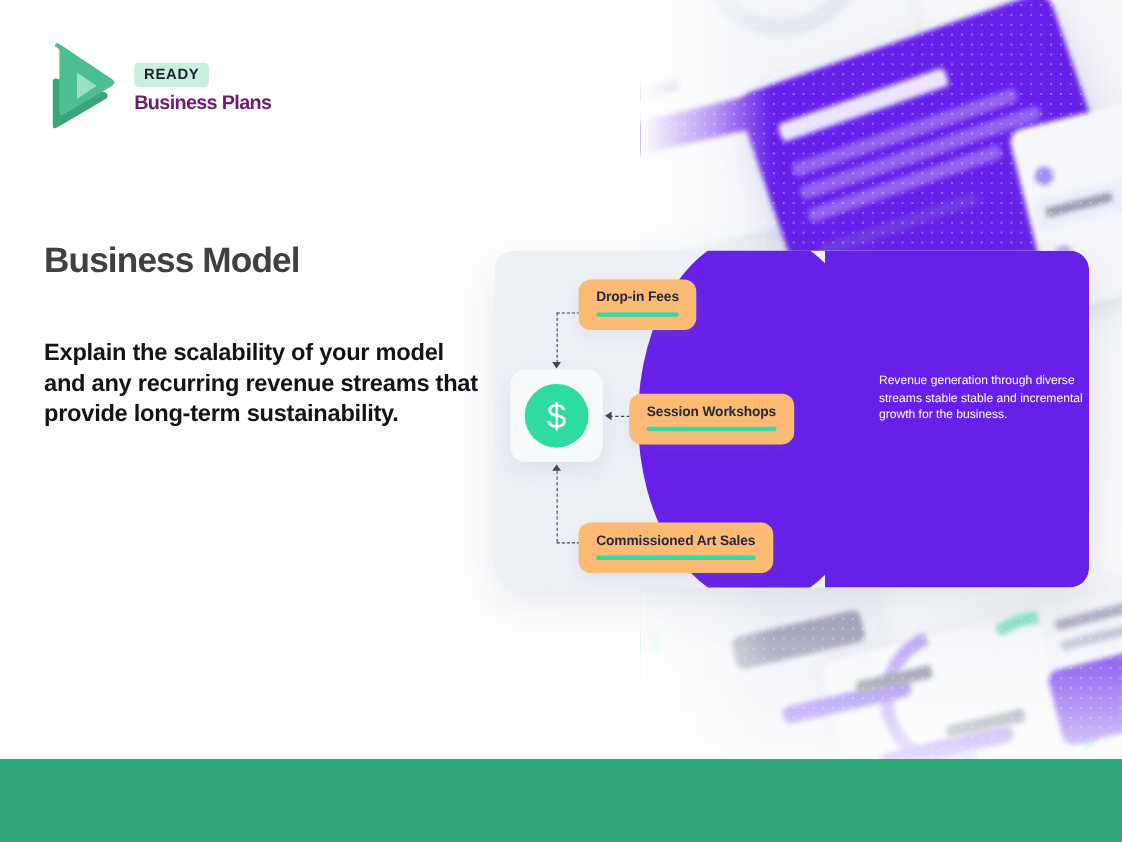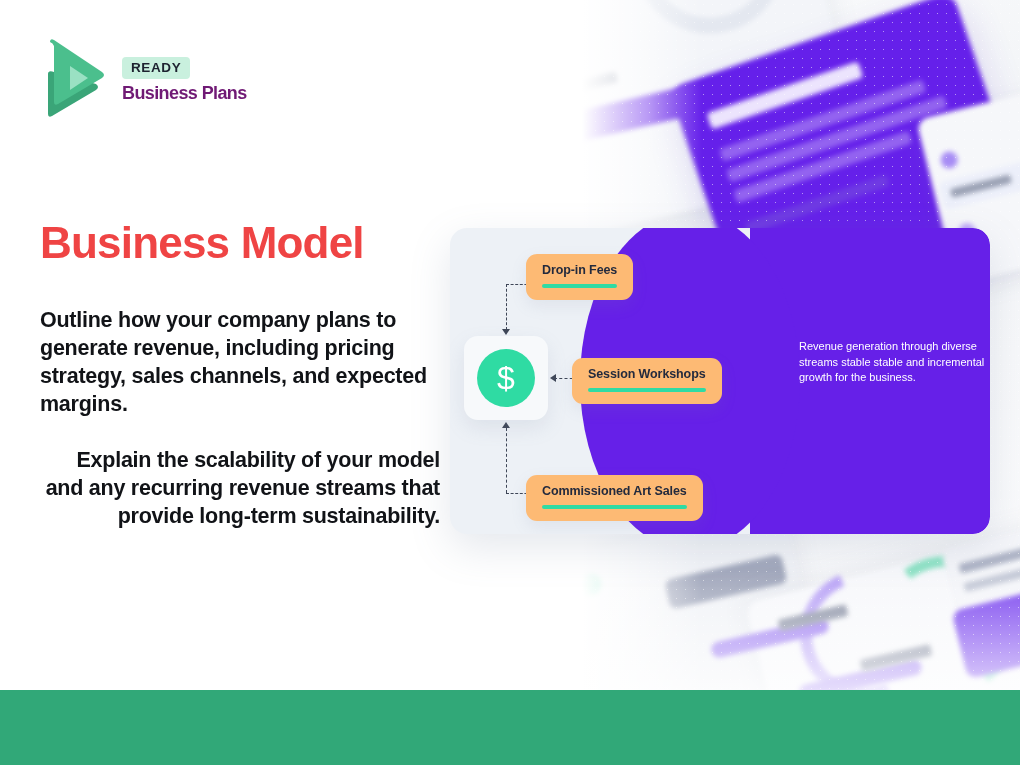--- a/index.html
+++ b/index.html
@@ -170,22 +170,22 @@
     font-size: 18px;
     font-weight: 700;
     color: #701a75;
     letter-spacing: -0.6px;
     margin-top: 4px;
     white-space: nowrap;
   }
 
   .page-title {
     position: absolute; left: 40px; top: 218px;
-    font-size: 44px; font-weight: 700; letter-spacing: -0.8px;
-    color: #ef4444;
+    font-size: 32px; font-weight: 700; letter-spacing: -0.8px;
+    color: #404040;
     z-index: 10;
   }
   .body-copy {
     position: absolute; left: 40px; top: 306px; width: 400px;
     z-index: 10;
   }
   .body-copy p {
     font-size: 21.5px;
     line-height: 28px;
     font-weight: 700;
@@ -380,21 +380,20 @@
     </div>
     <div class="logo-text">
       <span class="badge-ready">READY</span>
       <div class="brand-name">Business Plans</div>
     </div>
   </div>
 
   <div class="page-title">Business Model</div>
 
   <div class="body-copy">
-    <p>Outline how your company plans to generate revenue, including pricing strategy, sales channels, and expected margins.</p>
     <p>Explain the scalability of your model and any recurring revenue streams that provide long-term sustainability.</p>
   </div>
 
   <div class="diagram-card">
 
     <div class="purple-panel">
       <div class="purple-bulge"></div>
     </div>
 
     <div class="panel-text">

